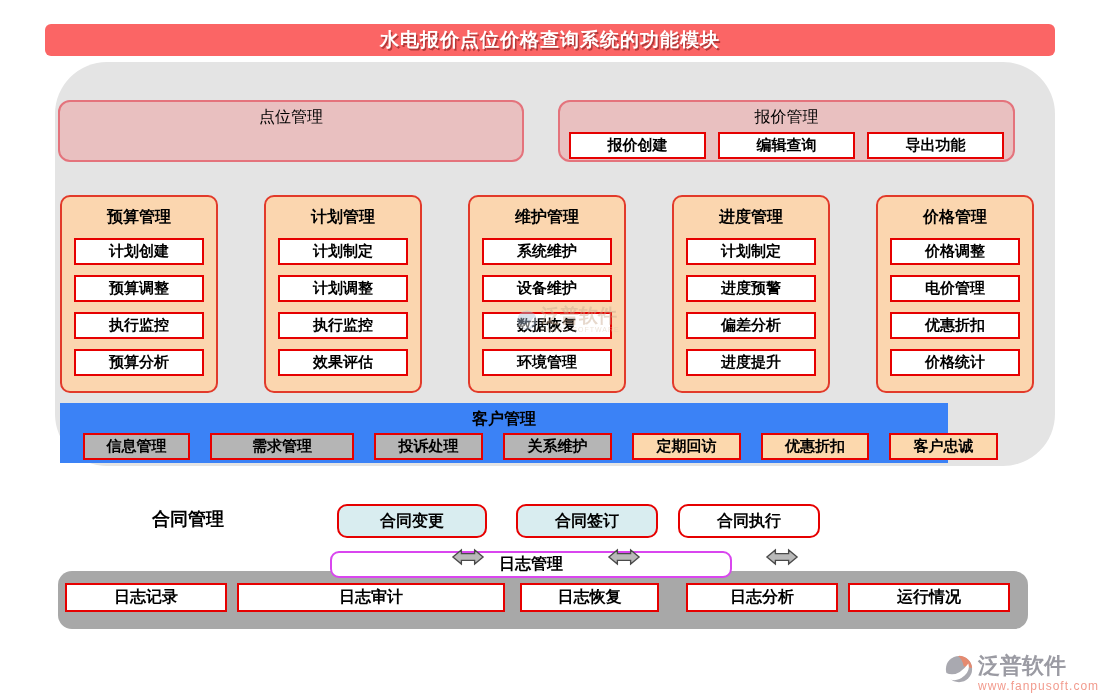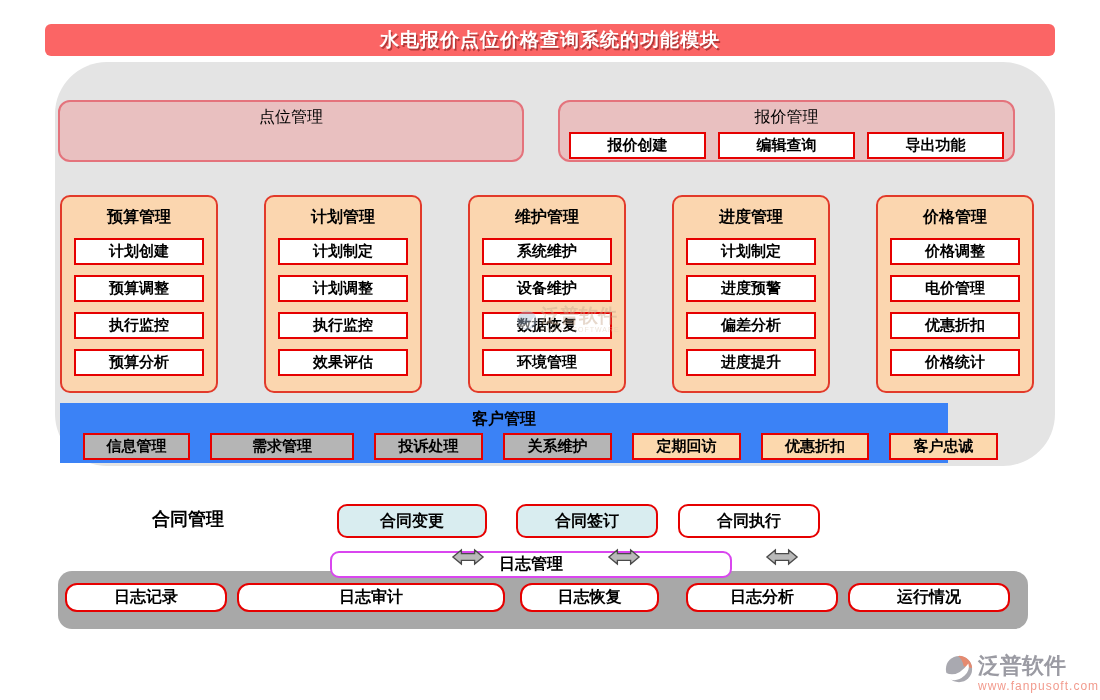--- a/index.html
+++ b/index.html
@@ -69,21 +69,21 @@
   .log-bar {
     position:absolute; left:330px; top:551px; width:402px; height:27px;
     background:#fff; border:2px solid #d946ef; border-radius:9px; box-sizing:border-box;
     display:flex; align-items:center; justify-content:center; font-weight:bold; font-size:16px; z-index:3;
   }
   .arrow { position:absolute; top:548px; width:34px; height:18px; z-index:4; }
   .a1{left:451px}.a2{left:607px}.a3{left:765px}
   
   .bottom-bar { position:absolute; left:58px; top:571px; width:970px; height:58px; background:#a8a8a8; border-radius:14px; z-index:1; }
   .log-btn {
-    position:absolute; top:583px; height:29px; background:#fff; border:2px solid #e60000; border-radius:12px;
+    position:absolute; top:583px; height:29px; background:#fff; border:2px solid #e60000; border-radius:0;
     box-sizing:border-box; display:flex; align-items:center; justify-content:center;
     font-weight:bold; font-size:16px; z-index:2;
   }
   .lb1{left:65px;width:162px}.lb2{left:237px;width:268px}.lb3{left:520px;width:139px}.lb4{left:686px;width:152px}.lb5{left:848px;width:162px}
   
   .watermark {
     position:absolute; left:516px; top:306px; z-index:6; display:flex; align-items:center; gap:3px;
     opacity:0.45; pointer-events:none;
   }
   .watermark .wm-text { color:#c9ab90; font-weight:bold; font-size:19px; line-height:20px; }

